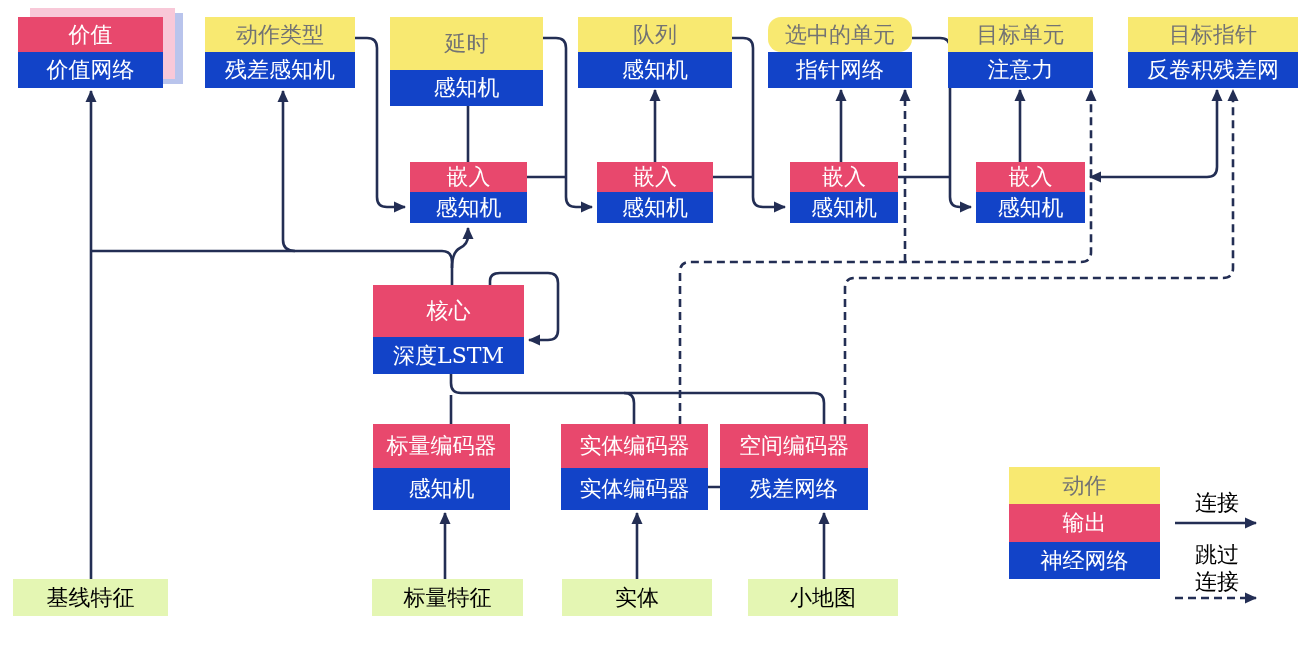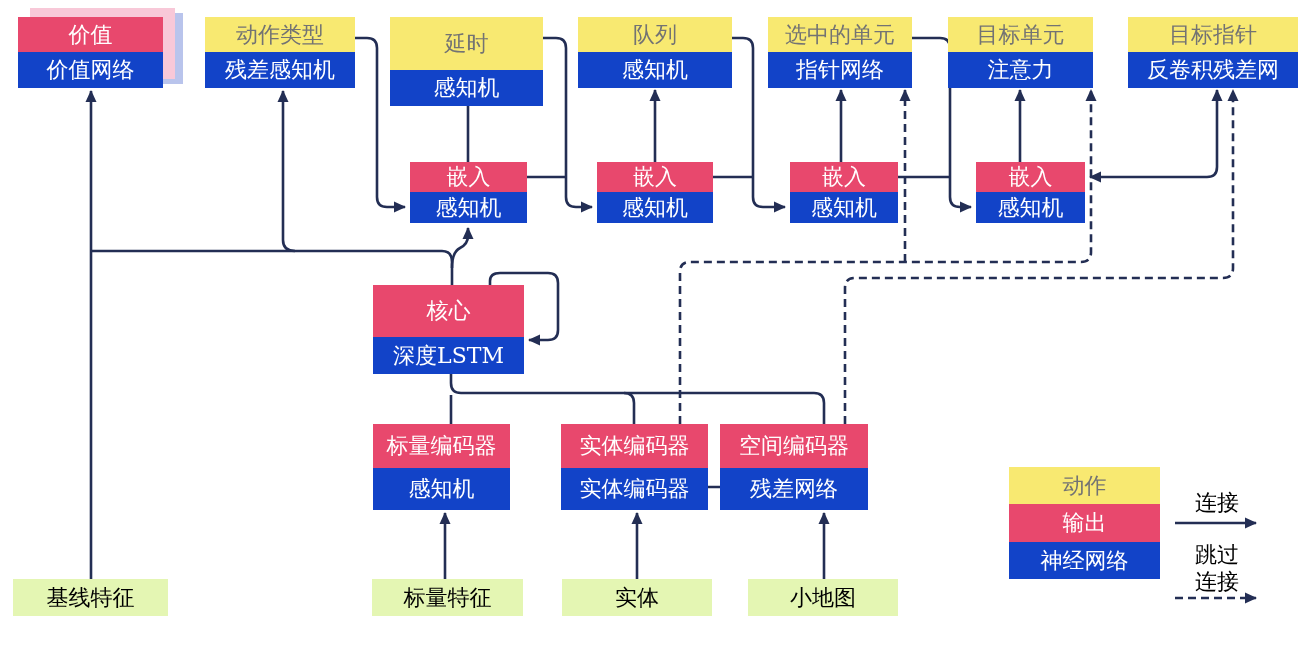--- a/index.html
+++ b/index.html
@@ -77,21 +77,21 @@
   </div>
   <div class="node" style="left:390px;top:17px;width:153px;">
     <div class="row yellow" style="height:53px;">延时</div>
     <div class="row blue" style="height:36px;">感知机</div>
   </div>
   <div class="node" style="left:578px;top:17px;width:154px;border-radius:6px;">
     <div class="row yellow" style="height:35px;">队列</div>
     <div class="row blue" style="height:36px;">感知机</div>
   </div>
   <div class="node" style="left:768px;top:17px;width:144px;">
-    <div class="row yellow" style="height:35px;">选中的单元</div>
+    <div class="row yellow" style="height:35px;border-radius:13px;">选中的单元</div>
     <div class="row blue" style="height:36px;">指针网络</div>
   </div>
   <div class="node" style="left:948px;top:17px;width:145px;">
     <div class="row yellow" style="height:35px;">目标单元</div>
     <div class="row blue" style="height:36px;">注意力</div>
   </div>
   <div class="node" style="left:1128px;top:17px;width:170px;">
     <div class="row yellow" style="height:35px;">目标指针</div>
     <div class="row blue" style="height:36px;">反卷积残差网</div>
   </div>

